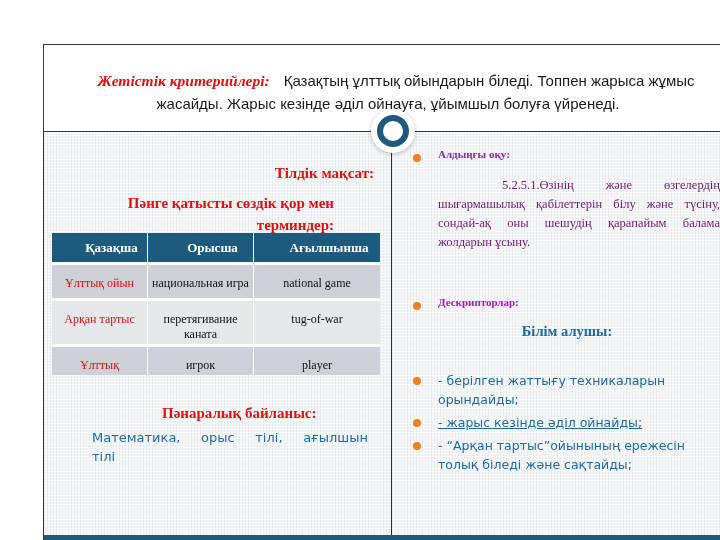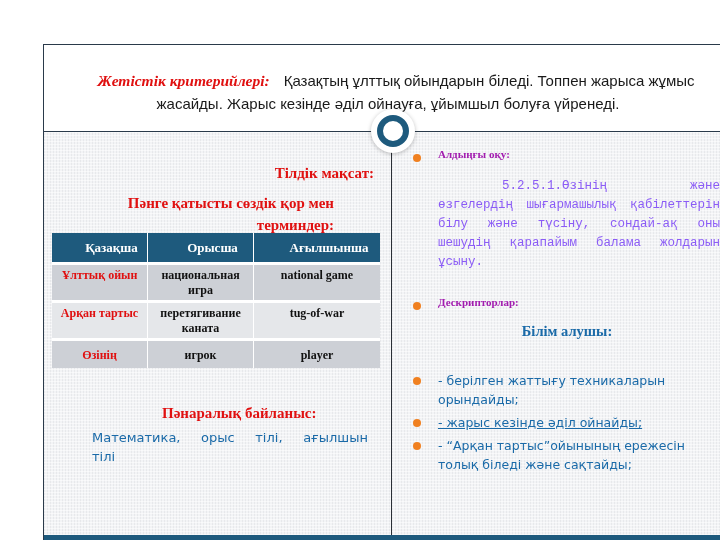--- a/index.html
+++ b/index.html
@@ -64,23 +64,23 @@
       position: absolute; left: 20px; top: 201px; width: 328px;
       border-collapse: separate; border-spacing: 0;
       font-family: "Liberation Serif", serif; font-size: 12px;
     }
     table.terms th {
       background: #1e5a7d; color: #ffffff; font-weight: bold; height: 29px;
       border-right: 1px solid #ffffff; font-size: 13px; padding-left: 24px;
     }
     table.terms th:last-child, table.terms td:last-child { border-right: none; }
     table.terms td {
-      text-align: center; vertical-align: top; font-weight: bold; color: #111;
+      text-align: center; vertical-align: top; font-weight: normal; color: #111;
       border-right: 1px solid #ffffff; border-top: 3px solid #ffffff;
-      padding: 3px 4px 2px 4px; line-height: 15px;
+      padding: 11px 4px 2px 4px; line-height: 15px;
     }
     table.terms tr.r-dark td { background: #cdd0d6; }
     table.terms tr.r-light td { background: #e5e7ea; }
     table.terms td.kz { color: #e01010; }
     table.terms tr.r1 td { height: 36px; }
     table.terms tr.r2 td { height: 37px; }
     table.terms tr.r3 td { height: 30px; }
 
     .interdisc-title {
       position: absolute; left: 130px; top: 373px;
@@ -97,21 +97,21 @@
     
     .rc { position: absolute; left: 380px; width: 310px; }
     .bullet {
       position: absolute; width: 8px; height: 8px; border-radius: 50%; background: #f08020;
     }
     .sec-title {
       font-family: "Liberation Serif", serif; font-weight: bold; color: #a21caf; font-size: 11px;
     }
     .prior-text {
       position: absolute; left: 406px; top: 141px; width: 282px;
-      font-family: Liberation Mono, monospace; color: #8b5cf6;
+      font-family: Liberation Serif, serif; color: #701a75;
       font-size: 12.5px; line-height: 19px; text-align: justify; text-align-last: left;
     }
     .prior-text .indent { display: inline-block; width: 40px; }
     .learner {
       position: absolute; left: 380px; top: 291px; width: 310px; text-align: center;
       font-family: "Liberation Serif", serif; font-weight: bold; color: #1a6aa8; font-size: 14.5px;
     }
     .desc-item {
       position: absolute; left: 406px; width: 282px;
       font-family: "DejaVu Sans", sans-serif; color: #1a6aa8;
@@ -155,21 +155,21 @@
         <td class="kz">Ұлттық ойын</td>
         <td>национальная игра</td>
         <td>national game</td>
       </tr>
       <tr class="r-light r2">
         <td class="kz">Арқан тартыс</td>
         <td>перетягивание каната</td>
         <td>tug-of-war</td>
       </tr>
       <tr class="r-dark r3">
-        <td class="kz" style="vertical-align:middle;">Өзінің</td>
+        <td class="kz" style="vertical-align:middle;">Ұлттық</td>
         <td style="vertical-align:middle;">игрок</td>
         <td style="vertical-align:middle;">player</td>
       </tr>
     </tbody>
   </table>
 
   <div class="interdisc-title">Пәнаралық байланыс:</div>
   <div class="interdisc-text">Математика, орыс тілі, ағылшын тілі</div>
 
   <span class="bullet" style="left:381px; top:122px;"></span>

